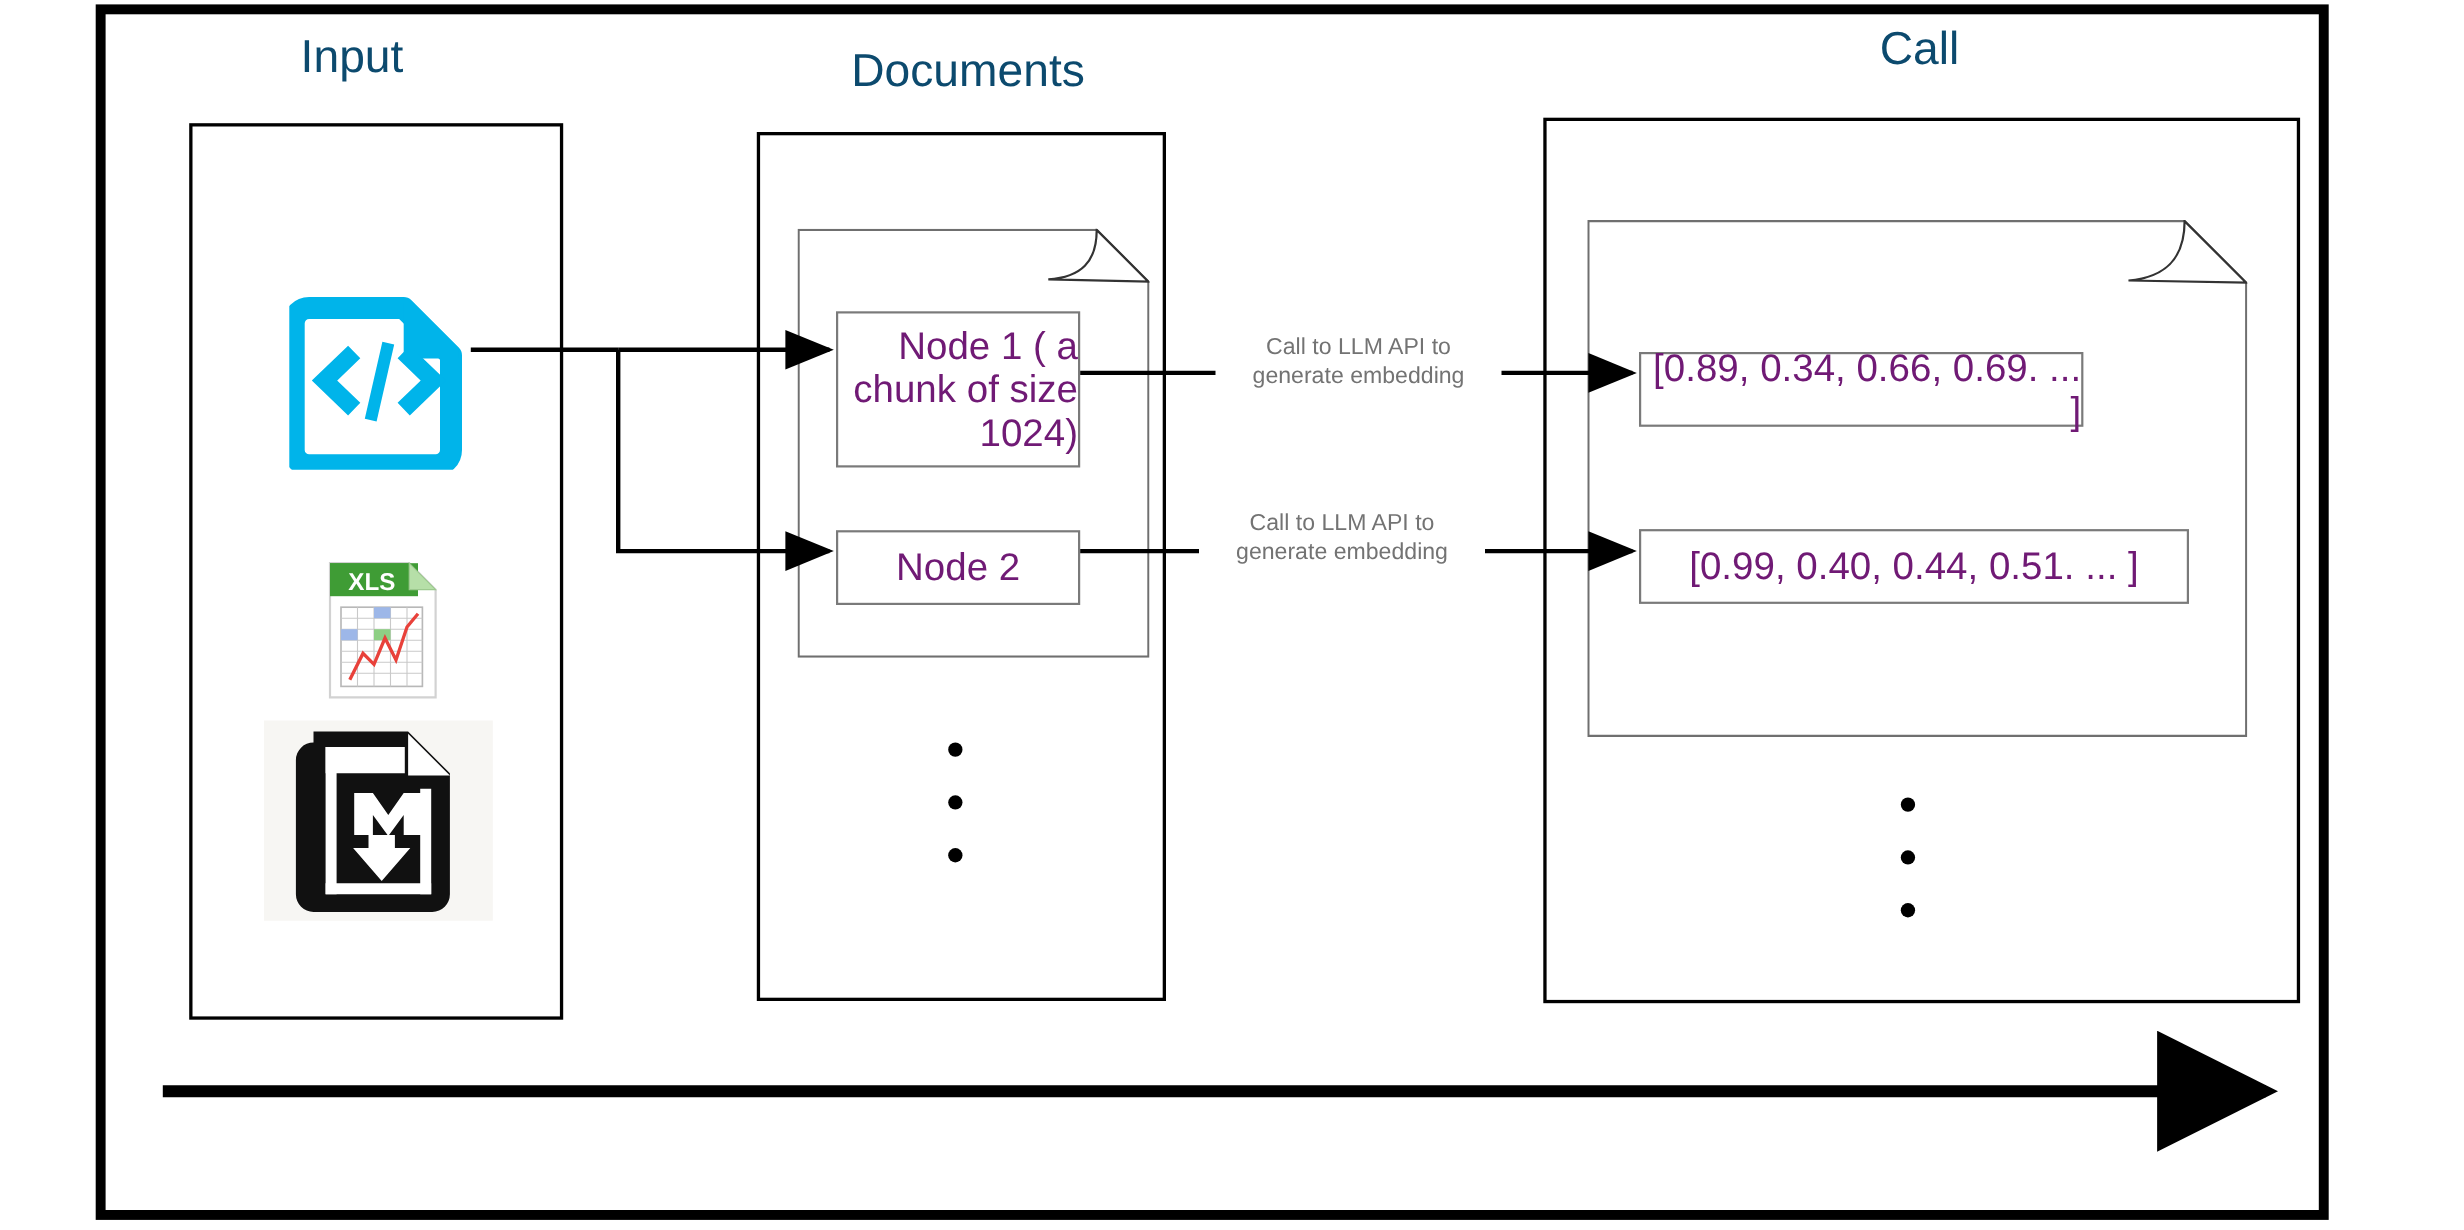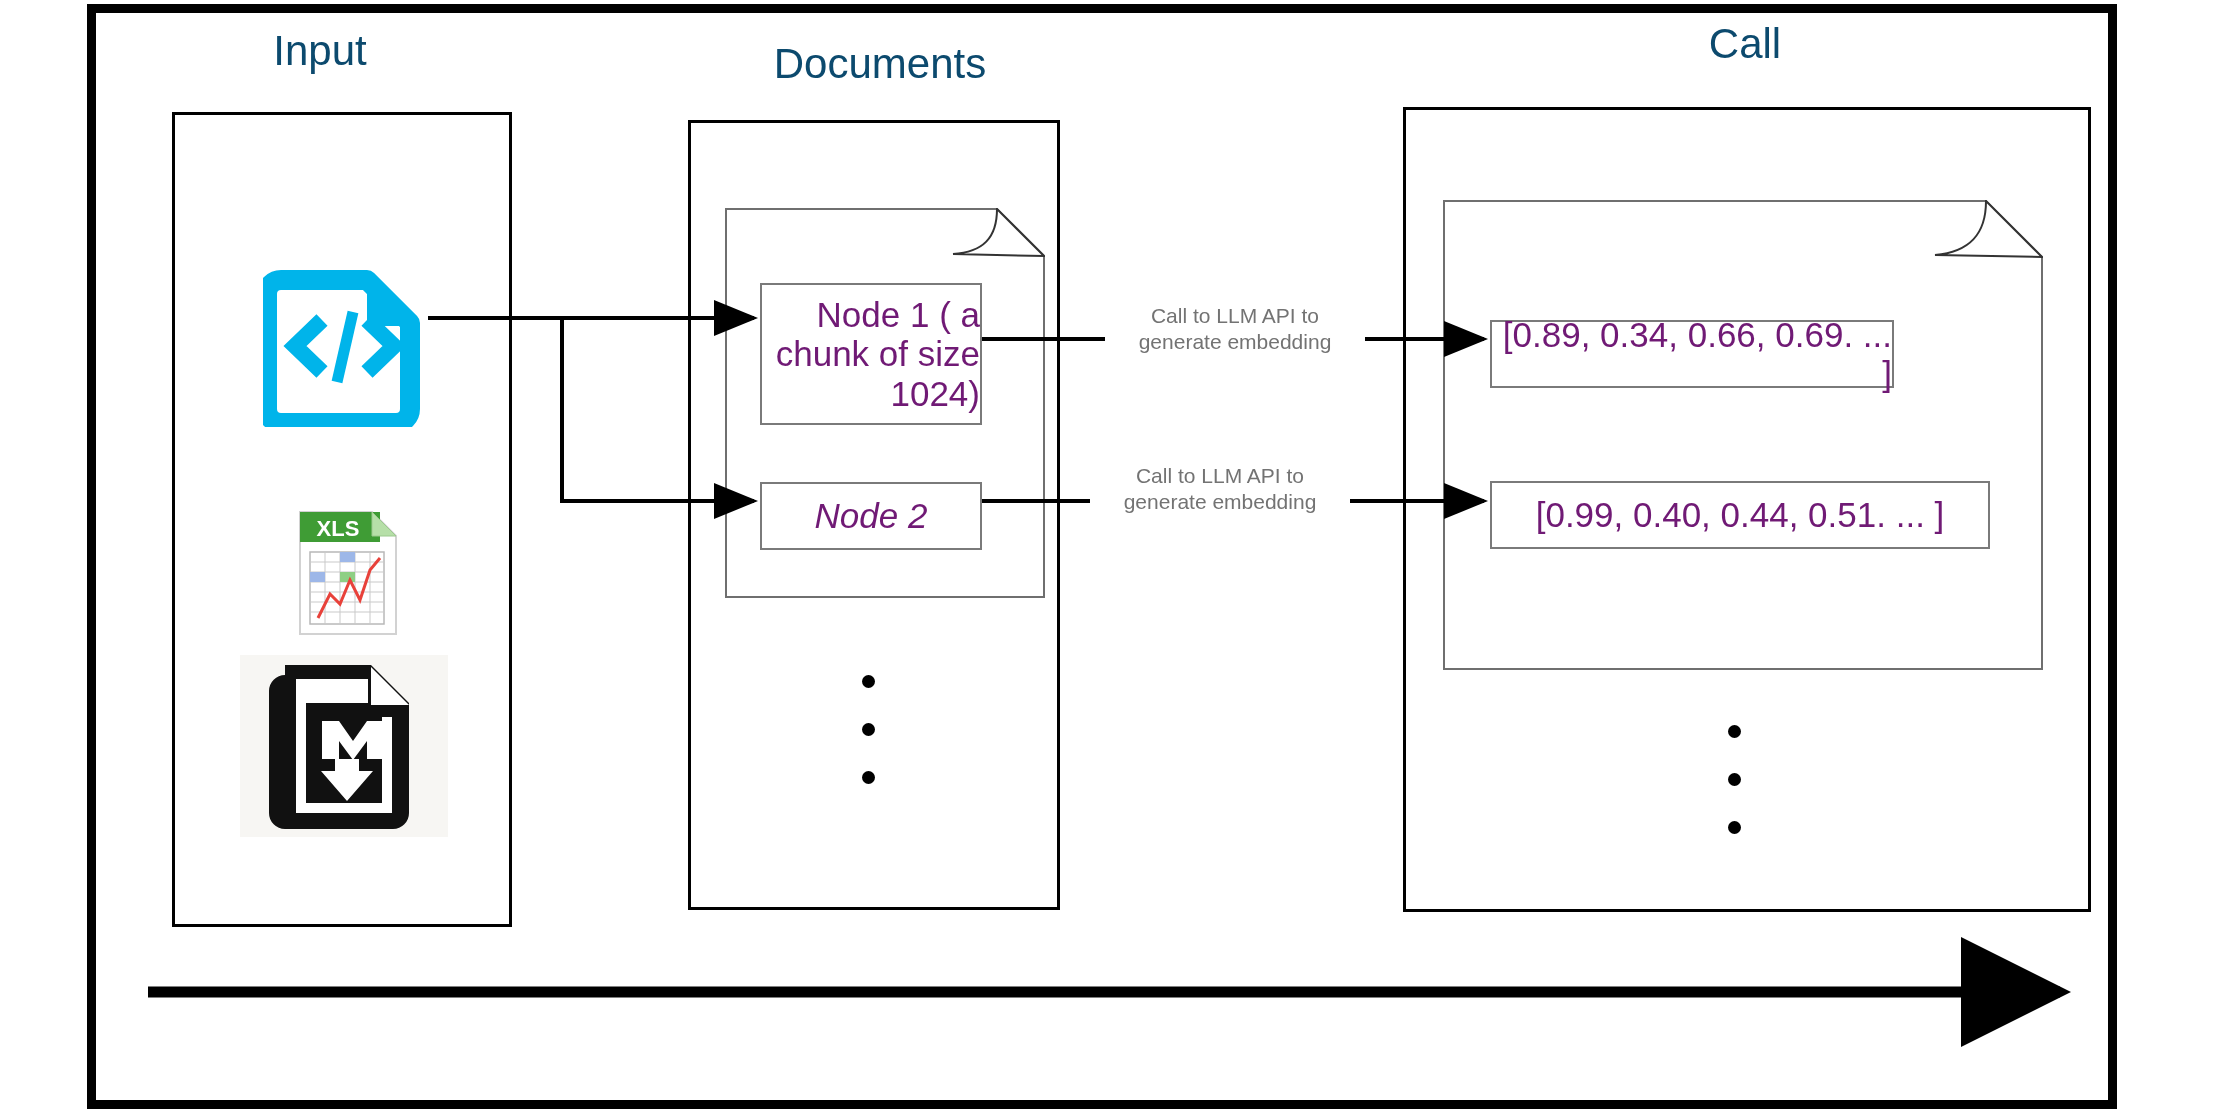--- a/index.html
+++ b/index.html
@@ -71,21 +71,20 @@
     line-height: 1.12;
     margin-top: 15px;
   }
   #node-1 {
     left: 760px; top: 268px; width: 222px; height: 142px;
     font-size: 35px;
   }
   #node-2 {
     left: 760px; top: 467px; width: 222px; height: 68px;
     font-size: 35px;
-    font-style: italic;
   }
   #vector-1 {
     left: 1490px; top: 305px; width: 404px; height: 68px;
     font-size: 35px;
   }
   #vector-2 {
     left: 1490px; top: 466px; width: 500px; height: 68px;
     font-size: 35px;
   }
 

